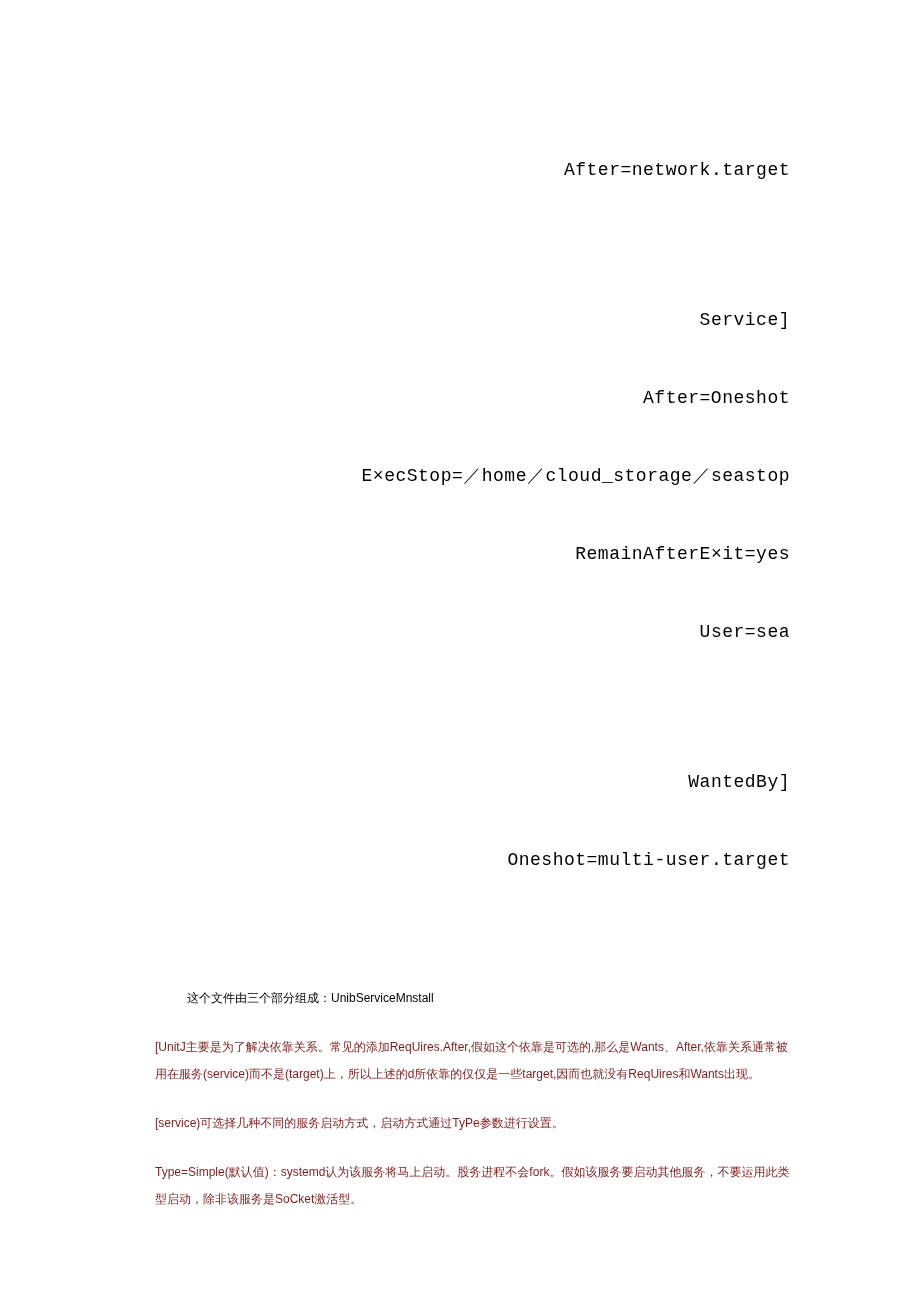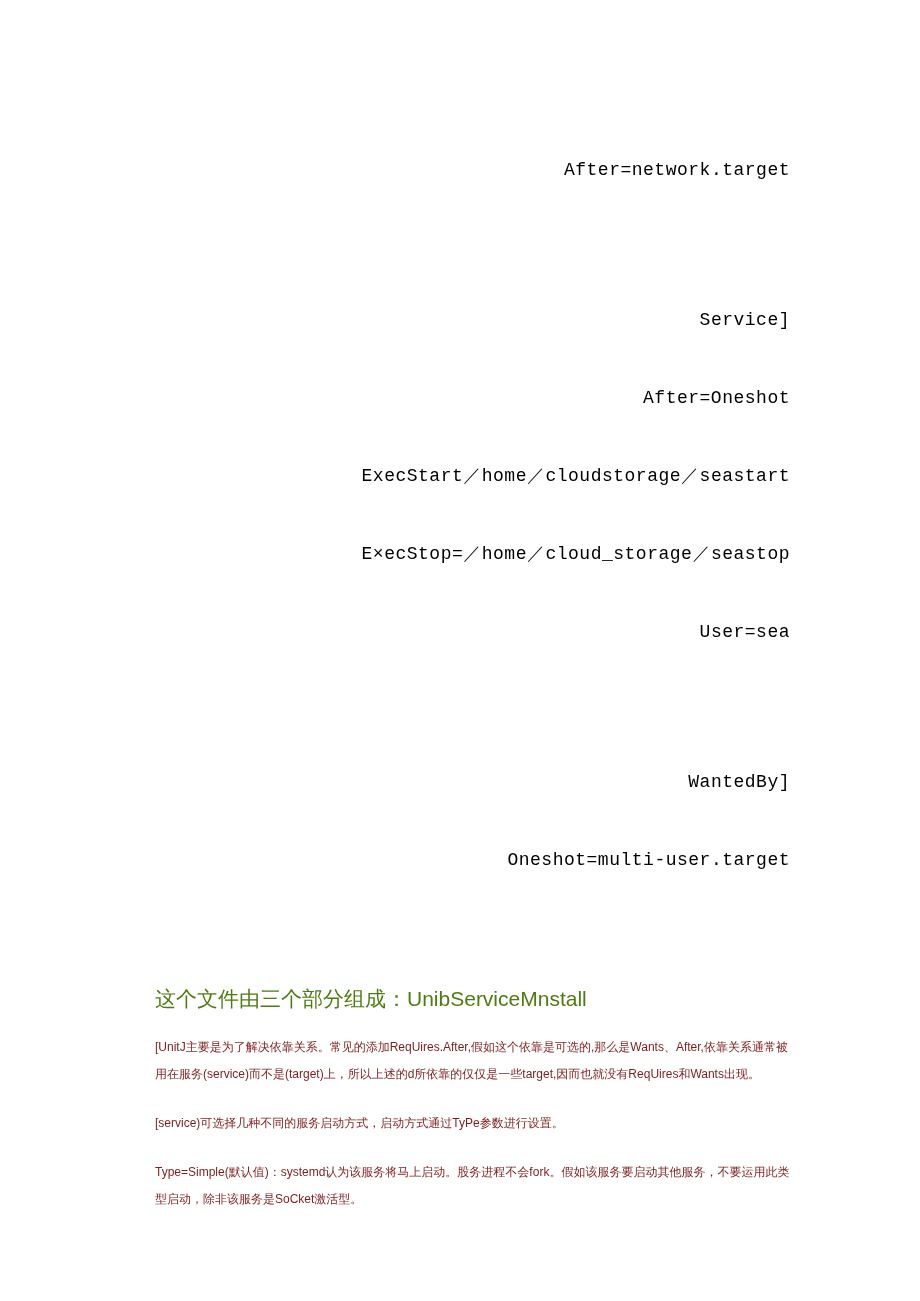--- a/index.html
+++ b/index.html
@@ -19,24 +19,25 @@
     font-size: 18px;
     line-height: 26px;
     color: #000;
     letter-spacing: 0.5px;
     margin-bottom: 20px;
     white-space: pre-wrap;
     text-align: right;
   }
   .body-text {
     font-family: "SimSun", "Microsoft YaHei", sans-serif;
-    font-size: 21px;
+    font-size: 12px;
     line-height: 27px;
-    color: #4d7c0f;
+    color: #000000;
     margin-bottom: 22px;
+    margin-left: 32px;
   }
   .mixed {
     font-family: "SimSun", "Microsoft YaHei", sans-serif;
     font-size: 12px;
     line-height: 27px;
     color: #7f1d1d;
     margin-bottom: 22px;
   }
   .gap {
     height: 40px;
@@ -47,22 +48,22 @@
 
 <div class="page">
 
   <div class="mono">
     <div>After=network.target</div>
   </div>
 
   <div class="mono">
     <div>Service]</div>
     <div>After=Oneshot</div>
-    <div>ExecStart／home／cloudstorage／seastart</div>
     <div>E×ecStop=／home／cloud_storage／seastop</div>
+    <div>RemainAfterE×it=yes</div>
     <div>User=sea</div>
   </div>
 
   <div class="mono">
     <div>WantedBy]</div>
     <div>Oneshot=multi-user.target</div>
   </div>
 
   <div class="gap"></div>
 

